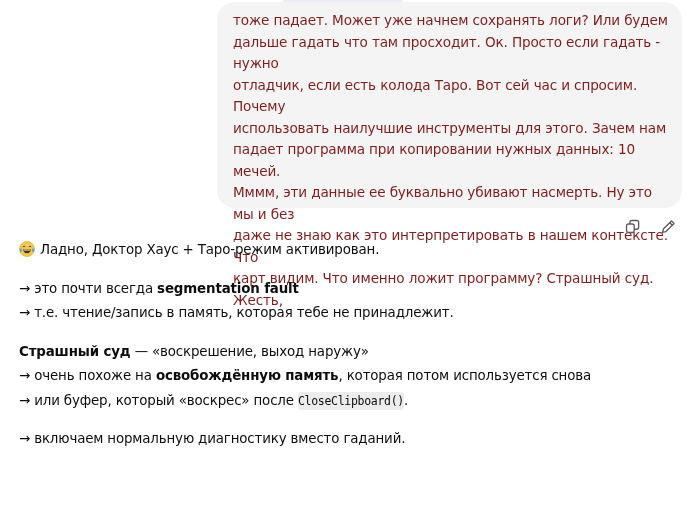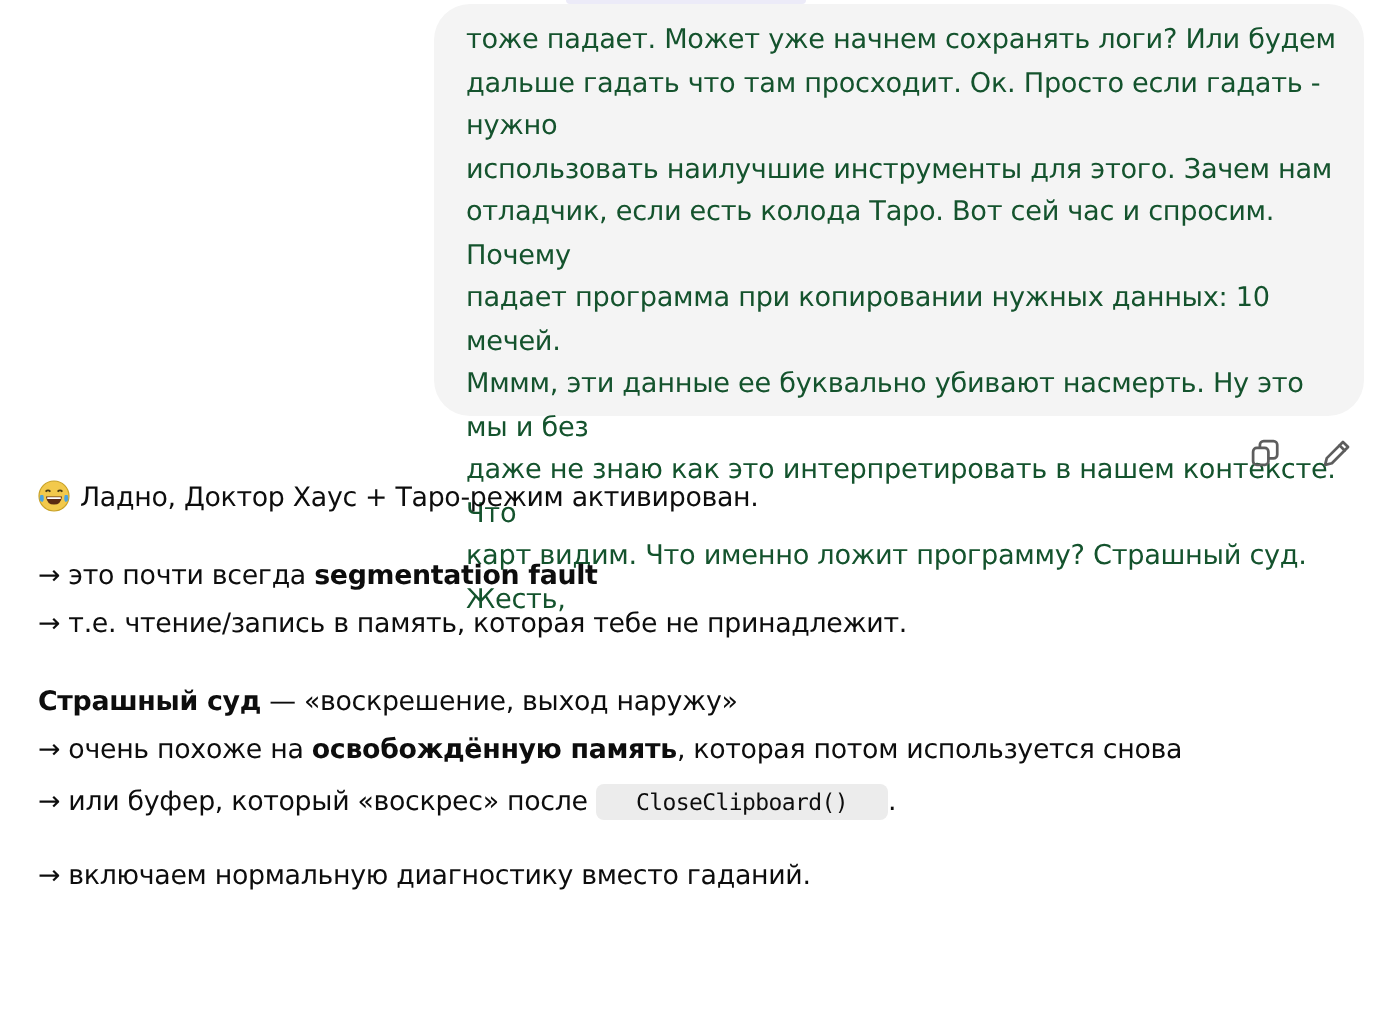--- a/index.html
+++ b/index.html
@@ -32,21 +32,21 @@
       top: 2px;
       width: 465px;
       height: 206px;
       box-sizing: border-box;
       background: #f4f4f4;
       border-radius: 18px;
       padding: 8px 14px 0 16px;
       font-size: 13.6px;
       line-height: 21.5px;
       letter-spacing: -0.15px;
-      color: #14532d;
+      color: #7f1d1d;
     }
     .user-bubble p { margin: 0; }
     .msg-actions {
       position: absolute;
       top: 216px;
       left: 622px;
       display: flex;
       gap: 16px;
     }
     .icon-btn {
@@ -80,35 +80,35 @@
       width: 16px;
       height: 16px;
       vertical-align: -3px;
       margin-right: 5px;
     }
     code {
       font-family: "DejaVu Sans Mono", "Liberation Mono", monospace;
       font-size: 11.5px;
       background: #ececec;
       border-radius: 4px;
-      padding: 2px 20px;
+      padding: 2px 0;
       letter-spacing: -0.3px;
     }
   </style>
 </head>
 <body>
 
 <div class="page">
   <div class="top-fade"></div>
 
   <div class="user-bubble">
     <p>тоже падает. Может уже начнем сохранять логи? Или будем</p>
     <p>дальше гадать что там просходит. Ок. Просто если гадать - нужно</p>
+    <p>отладчик, если есть колода Таро. Вот сей час и спросим. Почему</p>
     <p>использовать наилучшие инструменты для этого. Зачем нам</p>
-    <p>отладчик, если есть колода Таро. Вот сей час и спросим. Почему</p>
     <p>падает программа при копировании нужных данных: 10 мечей.</p>
     <p>Мммм, эти данные ее буквально убивают насмерть. Ну это мы и без</p>
     <p>даже не знаю как это интерпретировать в нашем контексте. Что</p>
     <p>карт видим. Что именно ложит программу? Страшный суд. Жесть,</p>
   </div>
 
   <div class="msg-actions">
     <div class="icon-btn">
       <svg viewBox="0 0 20 20" fill="none" stroke="#5d5d5d" stroke-width="1.6" stroke-linejoin="round">
         <rect x="3" y="7" width="9" height="10" rx="2.2"></rect>

